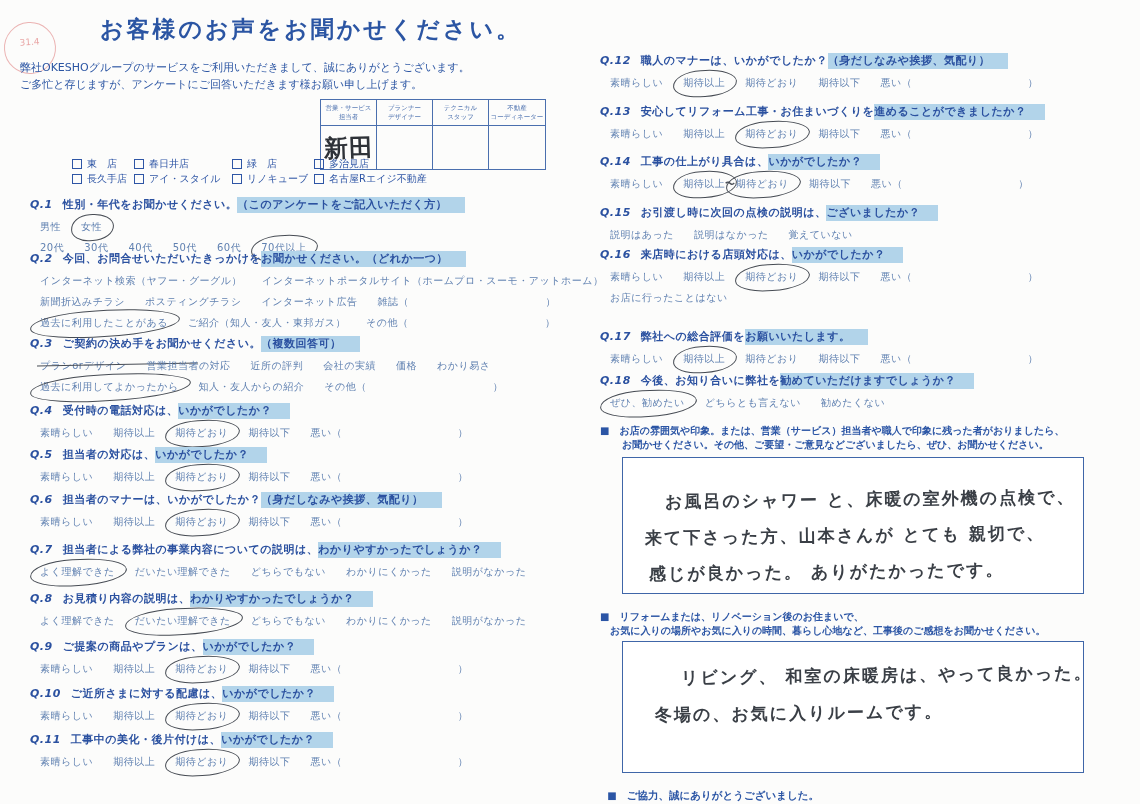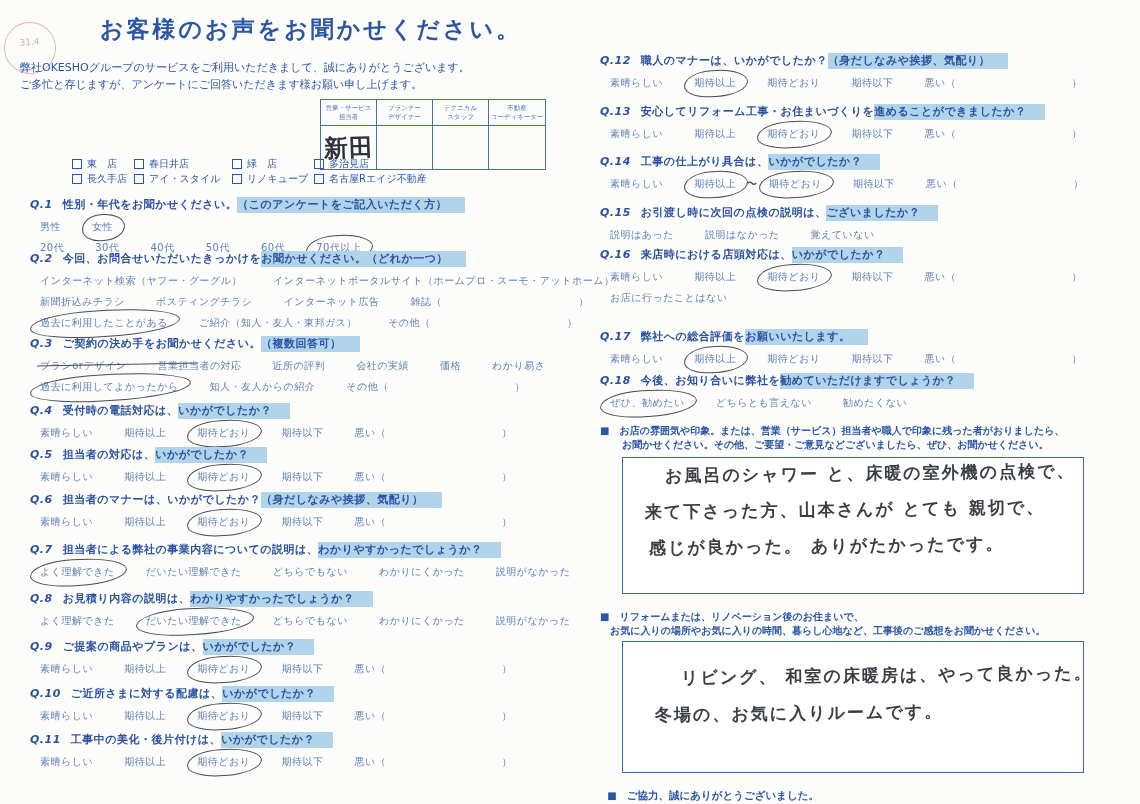--- a/index.html
+++ b/index.html
@@ -49,21 +49,21 @@
   }
   .branch{white-space:pre;display:flex;align-items:center;}
   .cbox{
     display:inline-block;width:8px;height:8px;border:1px solid #2e55a5;margin-right:5px;flex:none;
   }
   
   .q{position:absolute;white-space:nowrap;}
   .q-title{font-size:11px;font-weight:bold;color:#2b51a0;letter-spacing:.5px;}
   .q-num{margin-right:10px;font-style:italic;}
   .q-hl{background:#b2d4ea;padding:1px 18px 2px 0;}
-  .q-row{display:flex;gap:31px;margin:8px 0 0 10px;color:#6081b1;font-size:10px;letter-spacing:.5px;line-height:13px;}
+  .q-row{display:flex;gap:20px;margin:8px 0 0 10px;color:#6081b1;font-size:10px;letter-spacing:.5px;line-height:13px;}
   .opt{position:relative;white-space:pre;}
   .circled::before{
     content:"";position:absolute;left:-10px;right:-12px;top:-6px;bottom:-8px;
     border:1.6px solid #474c54;border-radius:48% 52% 55% 45% / 60% 50% 58% 46%;
     transform:rotate(-3deg);pointer-events:none;
   }
   .strike::after{
     content:"";position:absolute;left:-3px;right:-72px;top:5px;
     border-top:1.6px solid #474c54;transform:rotate(-1deg);pointer-events:none;
   }
@@ -314,21 +314,21 @@
       <span class="opt circled">ぜひ、勧めたい</span>
       <span class="opt">どちらとも言えない</span>
       <span class="opt">勧めたくない</span>
     </div>
   </div>
 
 <div class="abs" style="left:600px;top:424px">
   <div class="c-prompt"><span class="sq">■</span><span>お店の雰囲気や印象。または、営業（サービス）担当者や職人で印象に残った者がおりましたら、</span></div>
   <div class="c-prompt" style="margin-left:22px">お聞かせください。その他、ご要望・ご意見などございましたら、ぜひ、お聞かせください。</div>
 </div>
-<div class="abs c-box" style="left:622px;top:457px;width:462px;height:137px;padding:4px 0 0 0">
+<div class="abs c-box" style="left:622px;top:457px;width:462px;height:137px;padding:30px 0 0 0">
   <div class="hand c-line" style="margin-left:42px">お風呂のシャワー と、床暖の室外機の点検で、</div>
   <div class="hand c-line" style="margin-left:22px;margin-top:13px">来て下さった方、山本さんが とても 親切で、</div>
   <div class="hand c-line" style="margin-left:26px;margin-top:13px">感じが良かった。 ありがたかったです。</div>
 </div>
 
 <div class="abs" style="left:600px;top:610px">
   <div class="c-prompt"><span class="sq">■</span><span>リフォームまたは、リノベーション後のお住まいで、</span></div>
   <div class="c-prompt" style="margin-left:10px">お気に入りの場所やお気に入りの時間、暮らし心地など、工事後のご感想をお聞かせください。</div>
 </div>
 <div class="abs c-box" style="left:622px;top:641px;width:462px;height:132px;padding:22px 0 0 0">

